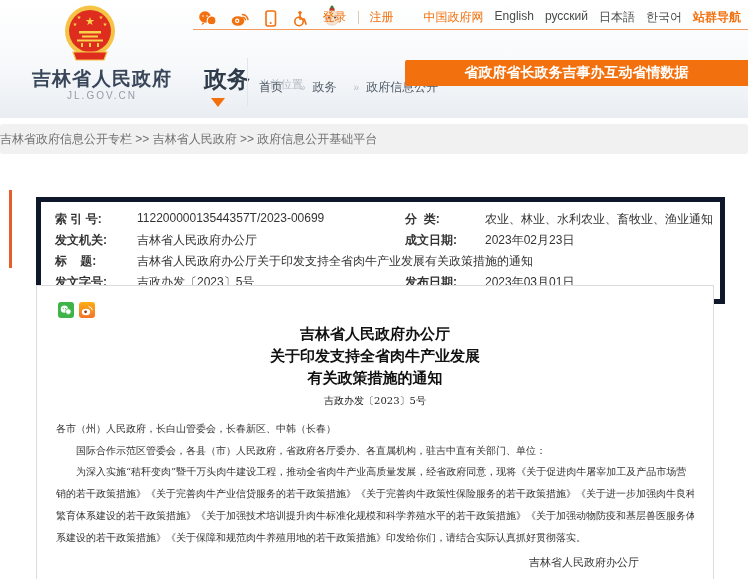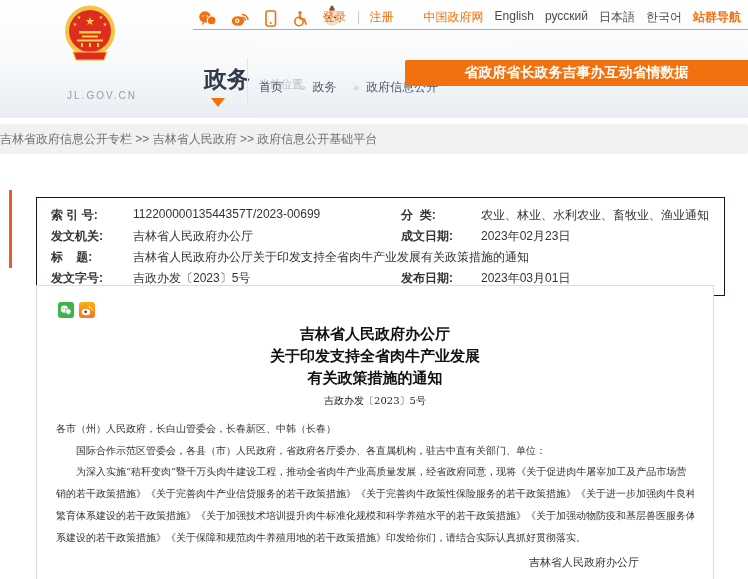--- a/index.html
+++ b/index.html
@@ -44,21 +44,21 @@
          border-radius:2px 0 0 2px; display:flex; align-items:center; justify-content:center; }
   .nav-item { color:#fff; font-size:14px; font-weight:bold; cursor:pointer; white-space:nowrap; }
 
   
   .pathbar { position:absolute; left:0; top:124px; width:748px; height:30px; background:#f1f1f1;
              border-radius:3px; display:flex; align-items:center; 
              font-size:12px; color:#707070; }
 
   
   .accent-bar { position:absolute; left:9px; top:190px; width:3px; height:78px; background:#e85e2b; }
-  .meta-box { position:absolute; left:36px; top:197px; width:689px; border:1px solid #0f172a;
+  .meta-box { position:absolute; left:36px; top:197px; width:689px; border:5px solid #0f172a;
               background:#fff; padding:7px 0 6px 0; }
   .meta-row { display:flex; align-items:flex-start; padding:2px 0; font-size:12px; color:#333; }
   .m-label { flex:0 0 82px; margin-left:14px; font-weight:bold; white-space:pre; }
   .m-val1 { flex:0 0 268px; }
   .m-label2 { flex:0 0 80px; font-weight:bold; white-space:pre; }
   .m-val2 { flex:1; }
   .m-valfull { flex:1; }
 
   
   .article-box { position:absolute; left:36px; top:285px; width:678px; height:294px;
@@ -97,20 +97,21 @@
       <text x="43" y="22" font-size="5" fill="#f8d24a" text-anchor="middle">★</text>
       <rect x="17" y="27" width="22" height="2.5" fill="#f8d24a"></rect>
       <rect x="20" y="31.5" width="16" height="2" fill="#f8d24a"></rect>
       <rect x="15" y="35.5" width="26" height="2" fill="#f8d24a"></rect>
       <rect x="19" y="39" width="2" height="4" fill="#f8d24a"></rect>
       <rect x="27" y="39" width="2" height="4" fill="#f8d24a"></rect>
       <rect x="35" y="39" width="2" height="4" fill="#f8d24a"></rect>
       <path d="M11 48 L45 48 L42 56 L14 56 Z" fill="#de2c1f" stroke="#f5c445" stroke-width="1.2"></path>
     </svg>
 
+    <div class="site-name">吉林省人民政府</div>
     <div class="site-domain">JL.GOV.CN</div>
 
     <div class="section-title">政务</div>
     <div class="tri-down"></div>
     <div class="v-divider"></div>
 
     <div class="crumb-label">当前位置</div>
     <div class="crumbs">
 
         <span class="crumb-item">

